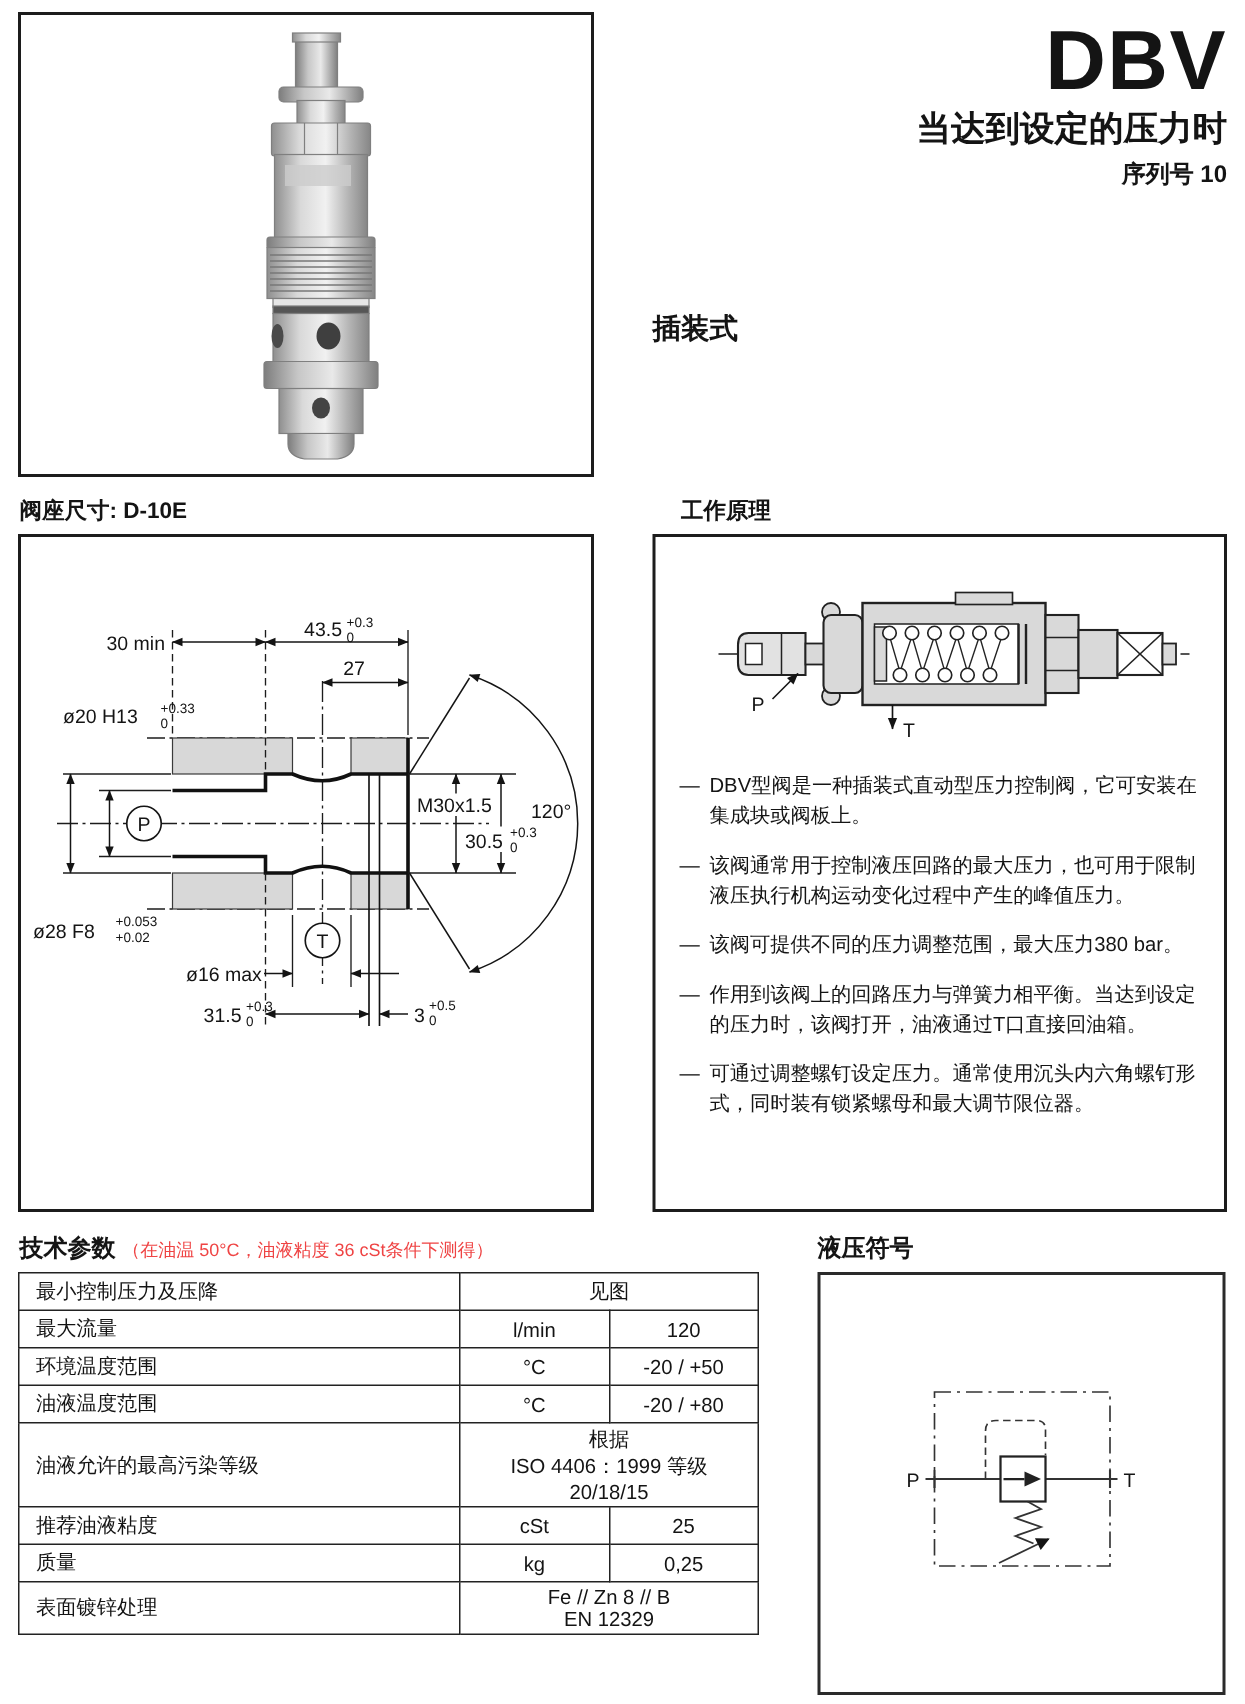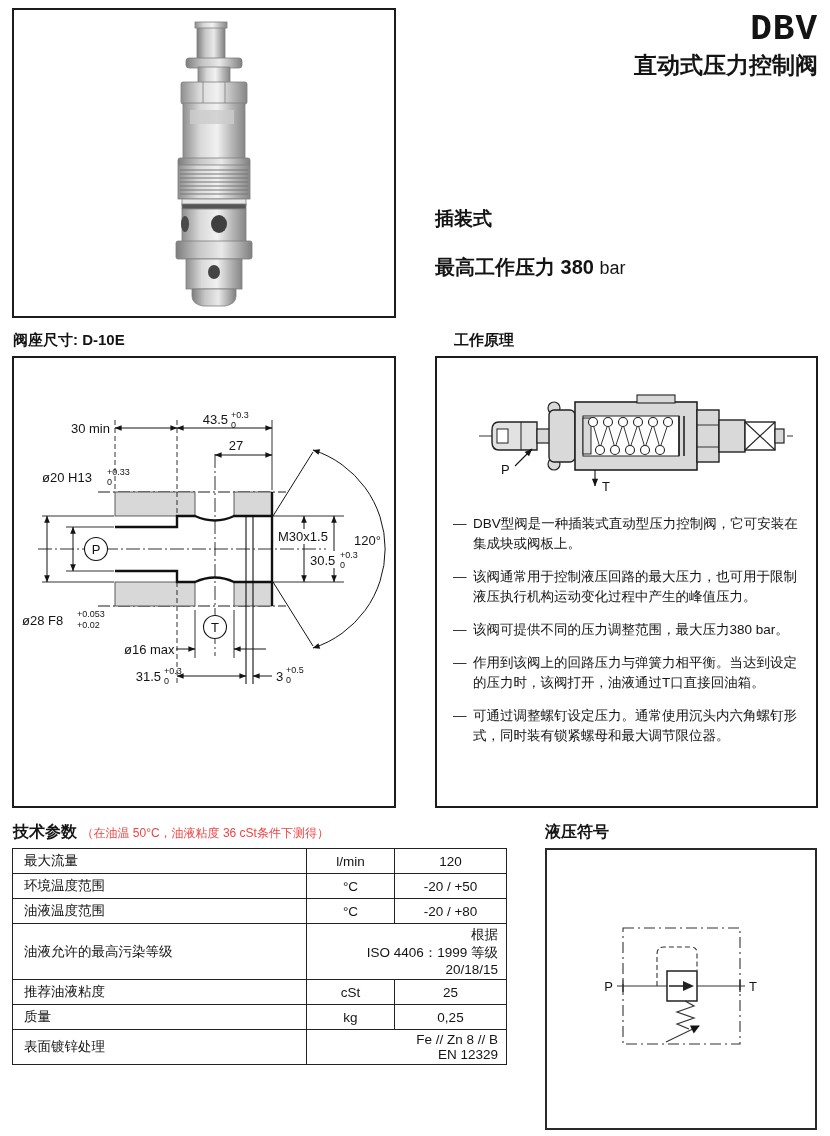--- a/index.html
+++ b/index.html
@@ -4,21 +4,21 @@
 <style>
   * { margin:0; padding:0; box-sizing:border-box; }
   html,body { background:#ffffff; }
   .page {
     position:relative; width:830px; height:1136px; background:#fff;
     font-family:"Liberation Sans","DejaVu Sans",sans-serif; color:#141414; overflow:hidden;
   }
   
   .photo-box { position:absolute; left:12px; top:8px; width:384px; height:310px; border:2px solid #1c1c1c; background:#fff; }
   .header { position:absolute; right:12px; top:12px; text-align:right; }
-  .brand { font-size:36px; font-weight:bold; line-height:1.0; letter-spacing:1px;font-family:Liberation Mono, monospace; }
+  .brand { font-size:56px; font-weight:bold; line-height:1.0; letter-spacing:1px; }
   .subtitle { font-size:23px; font-weight:bold; margin-top:2px; }
   .series { font-size:16px; font-weight:bold; margin-top:5px; }
   .intro { position:absolute; left:435px; top:206px; }
   .intro .type { font-size:19px; font-weight:bold; }
   .intro .specline { font-size:20px; font-weight:bold; margin-top:5px; }
   .intro .specline.first { margin-top:22px; }
   .intro .unit { font-weight:normal; font-size:18px; }
   
   .seclabel { position:absolute; top:331px; font-size:15px; font-weight:bold; }
   .seclabel.cav { left:13px; }
@@ -31,21 +31,21 @@
   .bullet .dash { flex:0 0 20px; }
   
   .specs-title { position:absolute; left:13px; top:822px; font-size:16px; font-weight:bold; }
   .specs-title .note { font-size:12px; font-weight:normal; color:#ef4444; }
   table.specs { position:absolute; left:12px; top:848px; width:494px; border-collapse:collapse; table-layout:fixed; }
   table.specs td { border:1.5px solid #222; font-size:13.5px; padding:2px 8px; height:25px; vertical-align:middle; }
   table.specs td.lbl { width:294px; padding-left:11px; text-align:left; }
   table.specs td.unit { width:88px; text-align:center; }
   table.specs td.val { width:112px; text-align:center; }
   table.specs td.merged { text-align:center; }
-  table.specs td .l2 { display:block;text-align:right; }
+  table.specs td .l2 { display:block; }
   
   .symbol-title { position:absolute; left:545px; top:822px; font-size:16px; font-weight:bold; }
   .symbol-box { position:absolute; left:545px; top:848px; width:272px; height:282px; border:2px solid #2a2a2a; background:#fff; }
   
   svg { display:block; }
   svg text { font-family:"Liberation Sans","DejaVu Sans",sans-serif; fill:#141414; }
   svg text.dim { font-size:13px; }
   svg text.tol { font-size:9px; }
   svg text.port { font-size:13px; }
 </style>
@@ -100,30 +100,26 @@
         <rect x="162" y="231" width="76" height="18" rx="2" fill="url(#met2)"></rect>
         <rect x="172" y="249" width="56" height="30" fill="url(#met)"></rect>
         <ellipse cx="200" cy="262" rx="6" ry="7" fill="#444444" stroke="none"></ellipse>
         <path d="M178,279 h44 v7 q0,8 -11,10 h-22 q-11,-2 -11,-10 z" fill="url(#met2)"></path>
       </g>
     </svg>
   </div>
 
   <div class="header">
     <div class="brand">DBV</div>
-    <div class="subtitle">直动式压力控制阀</div>
+    <div class="subtitle">当达到设定的压力时</div>
+    <div class="series">序列号 10</div>
   </div>
 
   <div class="intro">
     <div class="type">插装式</div>
-    <div class="specline first">
-      <span>最高工作压力</span>
-      <span>380</span>
-      <span class="unit">bar</span>
-    </div>
   </div>
 
   <div class="seclabel cav">阀座尺寸: D-10E</div>
   <div class="seclabel pri">工作原理</div>
 
   <div class="cavity-box">
     <svg viewBox="0 0 380 448" width="380" height="448">
       <defs>
         <marker id="ar1" viewBox="0 0 10 10" refX="9.5" refY="5" markerWidth="10" markerHeight="7" orient="auto-start-reverse">
           <path d="M0,1 L10,5 L0,9 z" fill="#141414"></path>
@@ -309,20 +305,24 @@
     </div>
   </div>
 
   <div class="specs-title">
     <span>技术参数</span>
     <span class="note">（在油温 50°C，油液粘度 36 cSt条件下测得）</span>
   </div>
   <table class="specs">
     <tbody>
       <tr>
+        <td class="lbl">最小控制压力及压降</td>
+        <td class="merged" colspan="2">见图</td>
+      </tr>
+      <tr>
         <td class="lbl">最大流量</td>
         <td class="unit">l/min</td>
         <td class="val">120</td>
       </tr>
       <tr>
         <td class="lbl">环境温度范围</td>
         <td class="unit">°C</td>
         <td class="val">-20 / +50</td>
       </tr>
       <tr>

